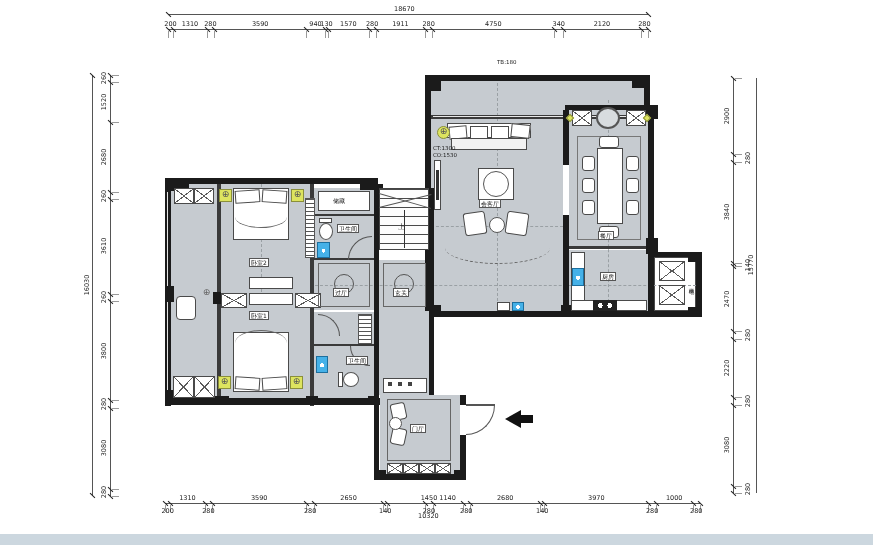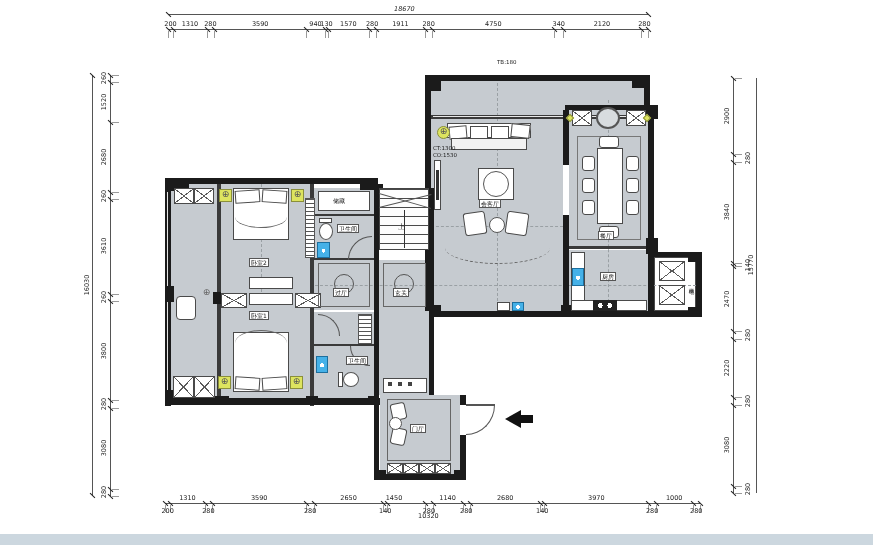--- a/index.html
+++ b/index.html
@@ -249,21 +249,21 @@
   <div class="arc arc-br" style="left:466px;top:405px;width:29px;height:30px;"></div>
 
   <div class="abs" style="left:505px;top:410px;width:0;height:0;border-top:9px solid transparent;border-bottom:9px solid transparent;border-right:16px solid #111;"></div>
   <div class="abs" style="left:521px;top:415px;width:12px;height:8px;background:#111;"></div>
 
   <div class="tinytext" style="left:497px;top:59px;font-size:5.5px;">TB:180</div>
   <div class="tinytext" style="left:433px;top:145px;font-size:5.5px;">CT:1300</div>
   <div class="tinytext" style="left:433px;top:152px;font-size:5.5px;">CO:1530</div>
 
   <div class="dim-line" style="left:168px;top:14px;width:480px;height:1px;"></div>
-  <div class="dim-total" style="left:394px;top:5px;font-style:italic;">18670</div>
+  <div class="dim-total" style="left:394px;top:5px;">18670</div>
   <div class="dim-tick" style="left:165px;top:14px;"></div>
   <div class="dim-tick" style="left:645px;top:14px;"></div>
 
   <div class="dim-total" style="left:418px;top:512px;">10320</div>
 
   <div class="dim-line" style="left:92px;top:75px;width:1px;height:421px;"></div>
   <div class="dim-total vtext" style="left:87px;top:285px;">16030</div>
   <div class="dim-tick" style="left:89px;top:75px;"></div>
   <div class="dim-tick" style="left:89px;top:495px;"></div>
 
@@ -351,21 +351,21 @@
       <div class="dim-ext" style="left: 692.639px; top: 505px; width: 1px; height: 7px;"></div>
       <div class="dim-tick" style="left: 697px; top: 503px;"></div>
       <div class="dim-ext" style="left: 700px; top: 505px; width: 1px; height: 7px;"></div>
       <div class="dim-label" style="left: 167.629px; top: 507px; transform: translateX(-50%);">200</div>
       <div class="dim-label" style="left: 187.478px; top: 494px; transform: translateX(-50%);">1310</div>
       <div class="dim-label" style="left: 208.378px; top: 507px; transform: translateX(-50%);">280</div>
       <div class="dim-label" style="left: 259.249px; top: 494px; transform: translateX(-50%);">3590</div>
       <div class="dim-label" style="left: 310.12px; top: 507px; transform: translateX(-50%);">280</div>
       <div class="dim-label" style="left: 348.635px; top: 494px; transform: translateX(-50%);">2650</div>
       <div class="dim-label" style="left: 385.31px; top: 507px; transform: translateX(-50%);">140</div>
-      <div class="dim-label" style="left: 394px; top: 494px; transform: translateX(-50%);">1450</div>
+      <div class="dim-label" style="left: 429px; top: 494px; transform: translateX(-50%);">1450</div>
       <div class="dim-label" style="left: 428.951px; top: 507px; transform: translateX(-50%);">280</div>
       <div class="dim-label" style="left: 447.617px; top: 494px; transform: translateX(-50%);">1140</div>
       <div class="dim-label" style="left: 466.283px; top: 507px; transform: translateX(-50%);">280</div>
       <div class="dim-label" style="left: 505.192px; top: 494px; transform: translateX(-50%);">2680</div>
       <div class="dim-label" style="left: 542.26px; top: 507px; transform: translateX(-50%);">140</div>
       <div class="dim-label" style="left: 596.286px; top: 494px; transform: translateX(-50%);">3970</div>
       <div class="dim-label" style="left: 652.152px; top: 507px; transform: translateX(-50%);">280</div>
       <div class="dim-label" style="left: 674.236px; top: 494px; transform: translateX(-50%);">1000</div>
       <div class="dim-label" style="left: 696.319px; top: 507px; transform: translateX(-50%);">280</div>
       <div class="dim-line" style="left: 110px; top: 75px; width: 1px; height: 421px;"></div>

